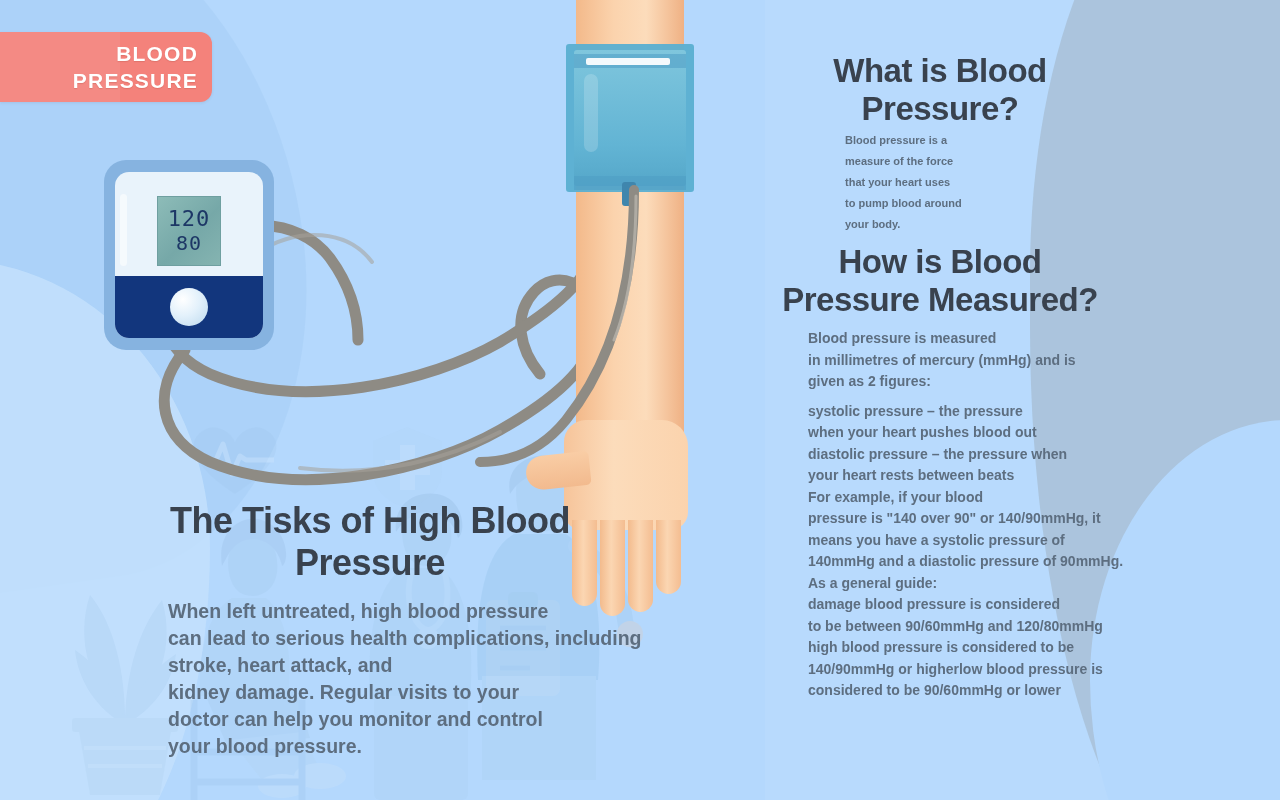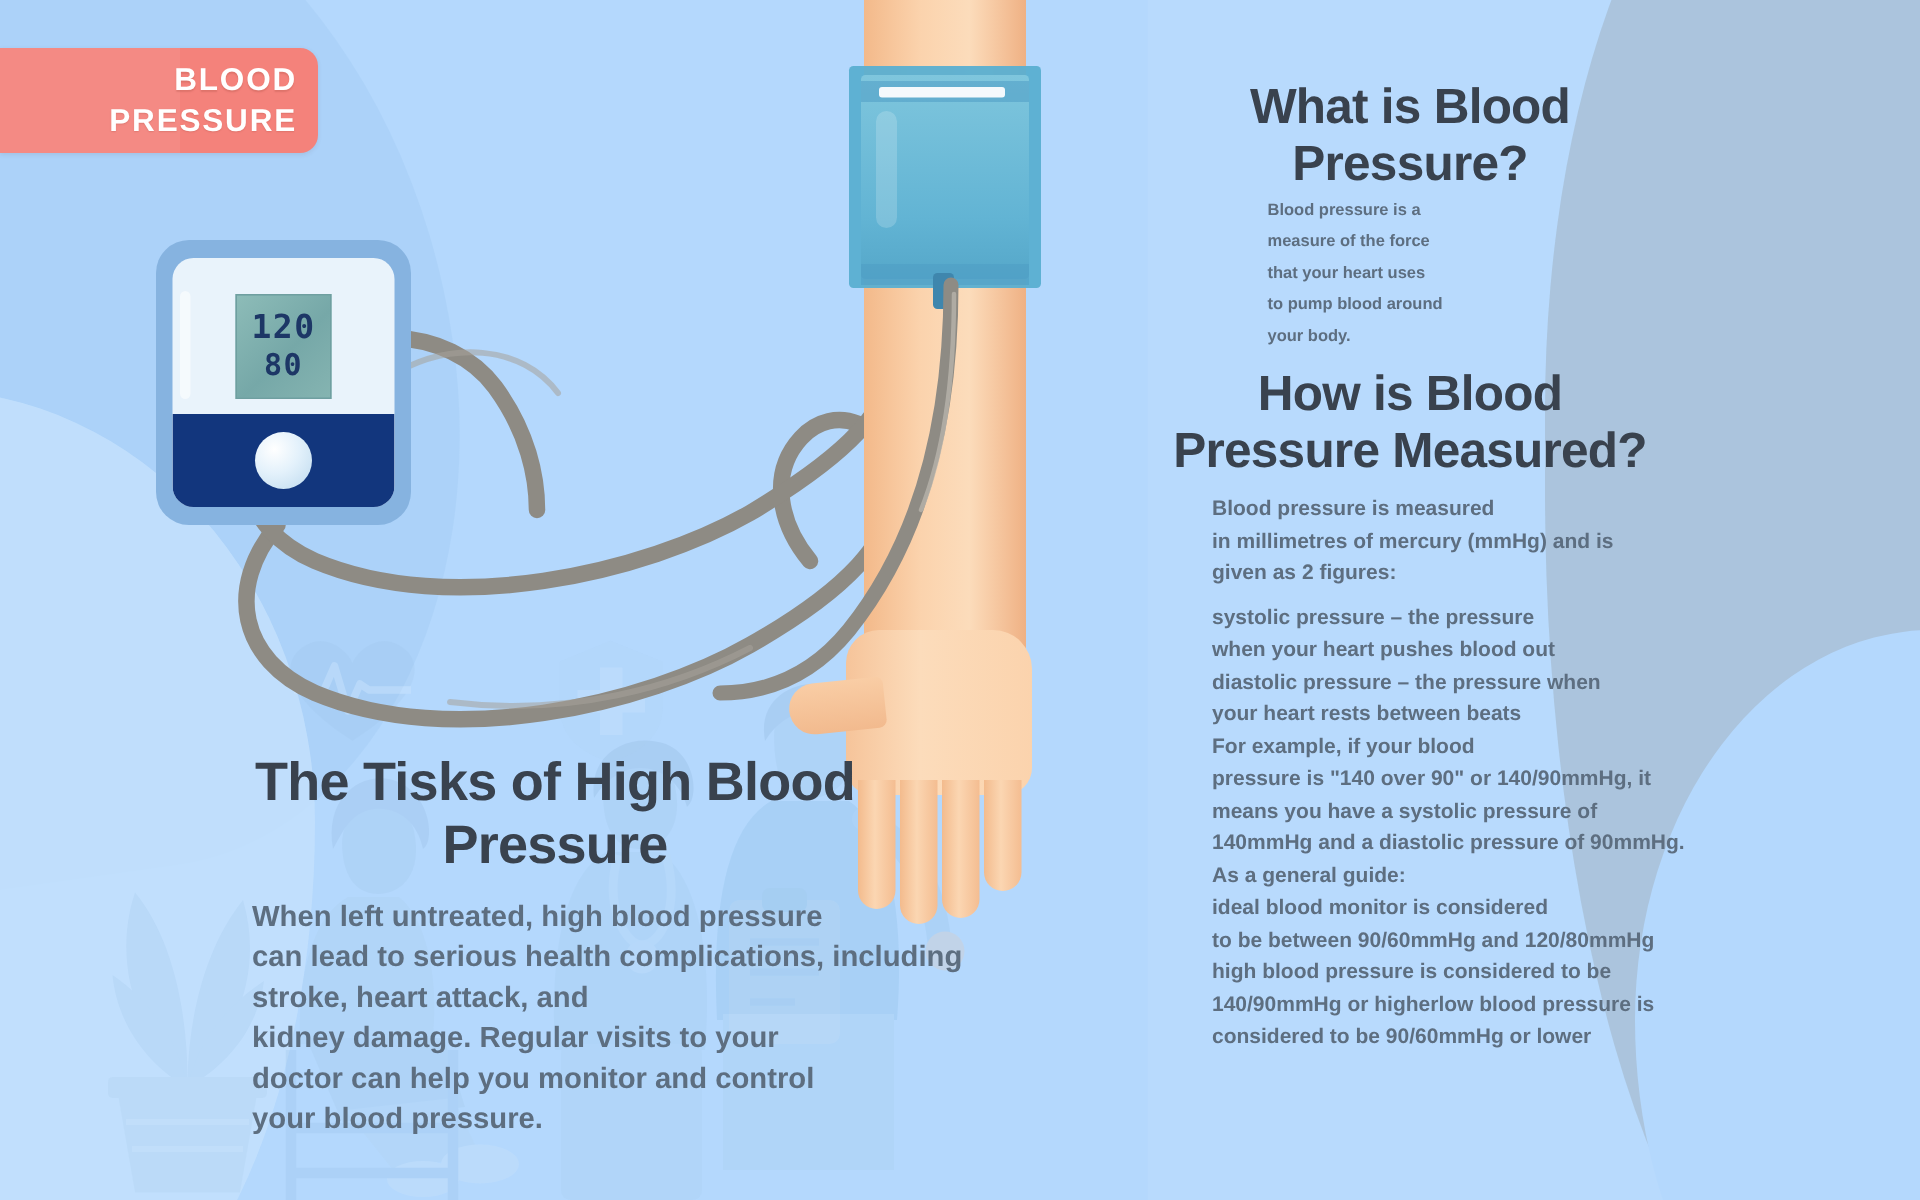--- a/index.html
+++ b/index.html
@@ -129,21 +129,21 @@
     background: #7fb0b0;
     background-image: linear-gradient(135deg, #8dbcb8 0%, #76a8a8 55%, #85b4b1 100%);
     border: 1px solid #6f9fa0;
     display: flex;
     flex-direction: column;
     align-items: center;
     justify-content: center;
   }
   .lcd-num {
     font-family: "DejaVu Sans Mono", monospace;
-    font-weight: bold;
+    font-weight: normal;
     color: #1d3766;
     font-size: 22px;
     line-height: 24px;
     letter-spacing: 1px;
   }
   .lcd-num.small { font-size: 20px; text-align: right; }
   .device-bottom {
     position: absolute;
     left: 0; right: 0; bottom: 0; height: 62px;
     background: #12367d;
@@ -478,21 +478,21 @@
     <div class="para">
       <div class="line">systolic pressure – the pressure</div>
       <div class="line"> when your heart pushes blood out</div>
       <div class="line">diastolic pressure – the pressure when</div>
       <div class="line">your heart rests between beats</div>
       <div class="line">For example, if your blood</div>
       <div class="line">pressure is "140 over 90" or 140/90mmHg, it</div>
       <div class="line">means you have a systolic pressure of</div>
       <div class="line">140mmHg and a diastolic pressure of 90mmHg.</div>
       <div class="line">As a general guide:</div>
-      <div class="line">ideal blood monitor is considered</div>
+      <div class="line">damage blood pressure is considered</div>
       <div class="line">to be between 90/60mmHg and 120/80mmHg</div>
       <div class="line">high blood pressure is considered to be</div>
       <div class="line">140/90mmHg or higherlow blood pressure is</div>
       <div class="line">considered to be 90/60mmHg or lower</div>
     </div>
   </div>
 
   <div class="heading" id="h-risks">
     <div>The Tisks of High Blood</div>
     <div>Pressure</div>

